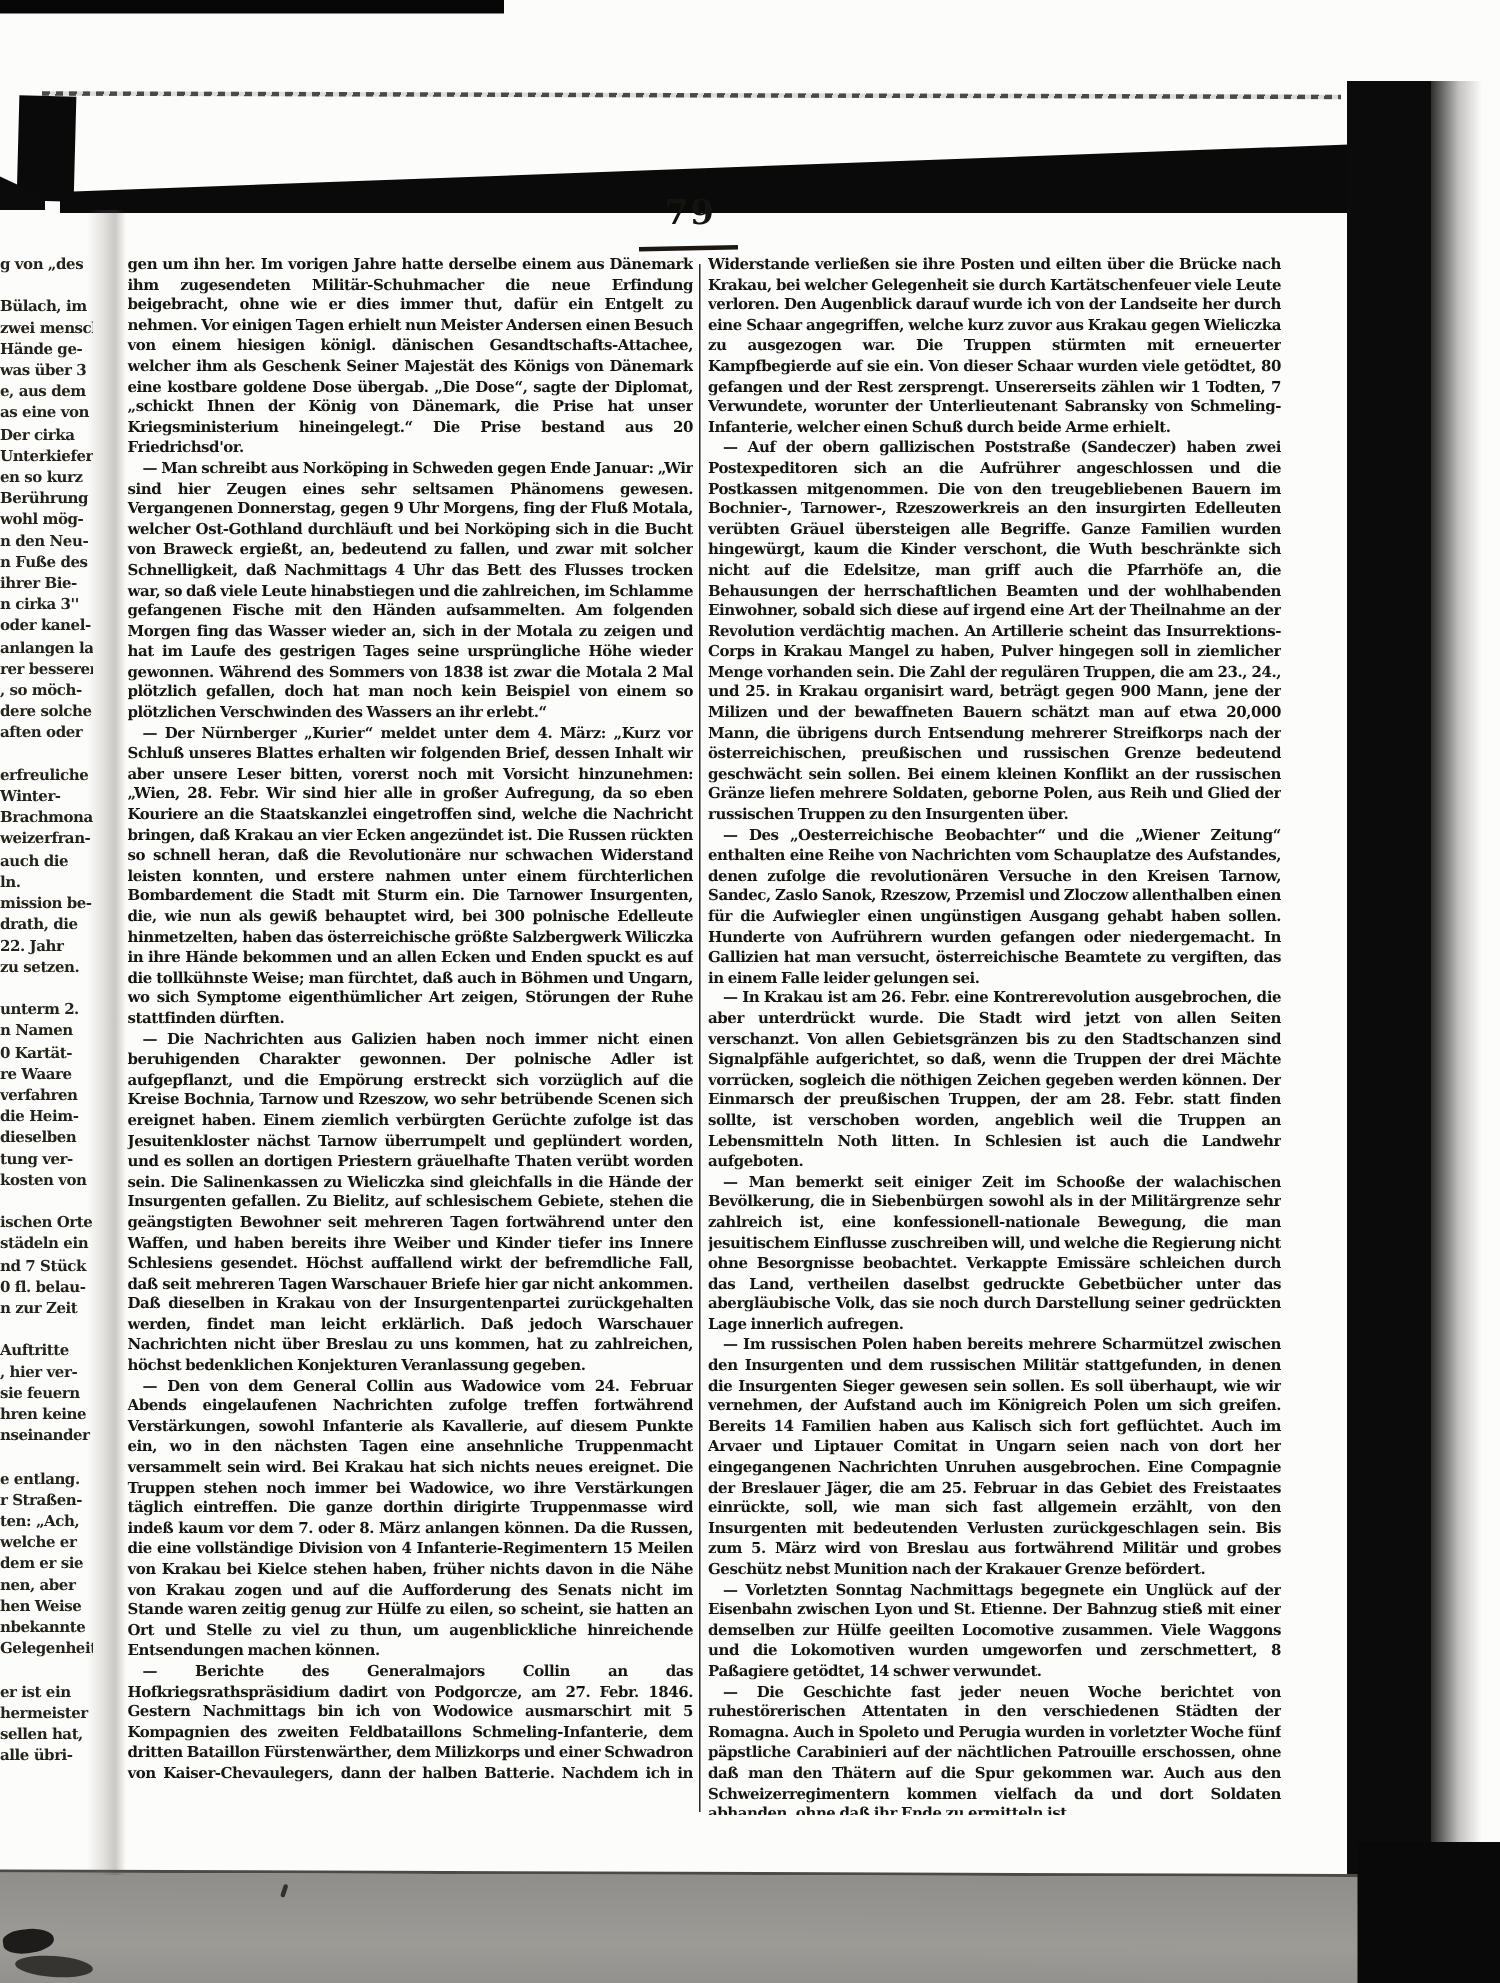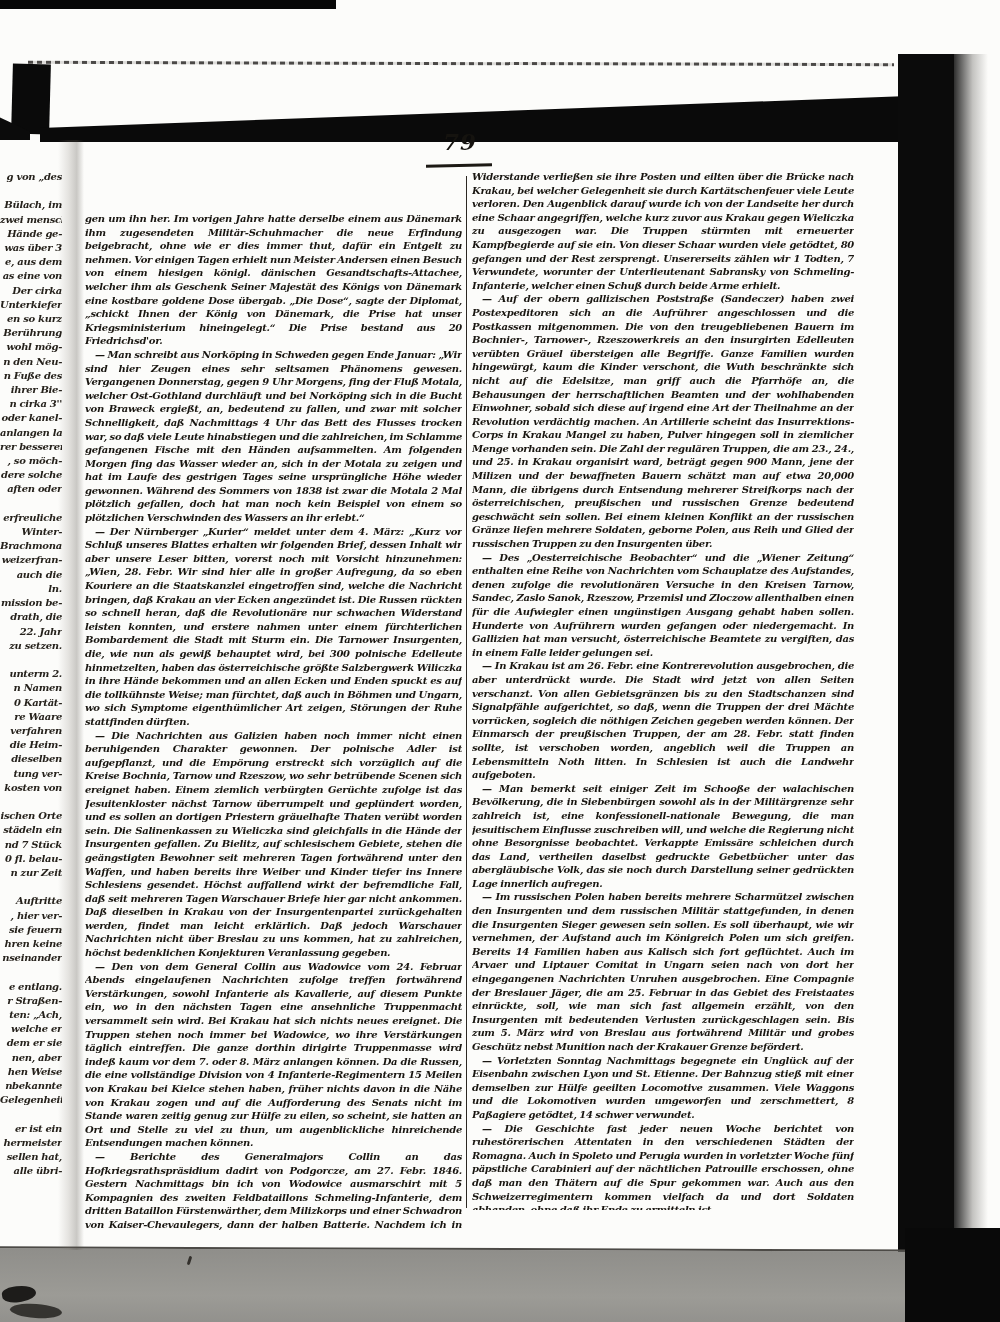--- a/index.html
+++ b/index.html
@@ -1,21 +1,20 @@
 <!DOCTYPE html>
 <html><head>
 <meta charset="utf-8">
 <style>
   html,body { margin:0; padding:0; background:#ffffff; }
   .scan {
     position:relative; width:1000px; height:1322px;
     background:#fcfcfa; overflow:hidden;
     font-family:"DejaVu Serif","Liberation Serif",serif;
     color:#1b1814;
-    font-style:italic;
   }
   
   .art { position:absolute; }
   .art-topbar { left:0; top:0; width:336px; height:9px; background:#070707; }
   .art-topedge { left:28px; top:62px; width:866px; height:3px;
     background:repeating-linear-gradient(90deg, rgba(45,42,40,.85) 0 5px, rgba(130,125,120,.25) 5px 9px);
     transform:rotate(.15deg); }
   .art-leftstrip { left:12px; top:64px; width:38px; height:70px; background:#0a0a0a; transform:rotate(1.5deg); }
   .art-wedge { left:40px; top:92px; width:868px; height:50px; background:#0a0a0a;
     clip-path:polygon(0 72%, 100% 8%, 100% 100%, 0 100%); }
@@ -38,32 +37,32 @@
     position:absolute; left:428px; top:128px; width:64px;
     text-align:center; font-size:23px; font-weight:bold; letter-spacing:1px; color:#15130f;
   }
   .page-number-rule {
     position:absolute; left:426px; top:164px; width:66px; height:3px;
     background:#1c1914; transform:rotate(-1.2deg);
   }
   
   .margin-strip {
     position:absolute; left:0; top:170px; width:62px;
-    text-align:right; font-size:10px; font-weight:bold;
+    font-size:10px; font-weight:bold;
     line-height:14.2px; letter-spacing:-0.3px; color:#26221c;
     white-space:nowrap; overflow:hidden; height:1030px;
   }
   
   .col {
     position:absolute; top:170px;
     font-size:10px; font-weight:bold; line-height:13.6px;
     letter-spacing:-0.3px; word-spacing:-0.5px;
     text-align:justify; overflow:hidden; color:#191611;
   }
-  .col-left  { left:85px;  width:377px; height:1018px;margin-top:42px; }
+  .col-left  { left:85px;  width:377px; height:1018px; }
   .col-right { left:472px; width:382px; height:1040px; }
   .para { margin:0; text-indent:10px; }
   .col .para:first-child { text-indent:0; }
   .col-divider {
     position:absolute; left:466px; top:176px; width:1px; height:1032px;
     background:#2b2archive internal;
     background:#2b2722;
   }
 </style>
 </head>

